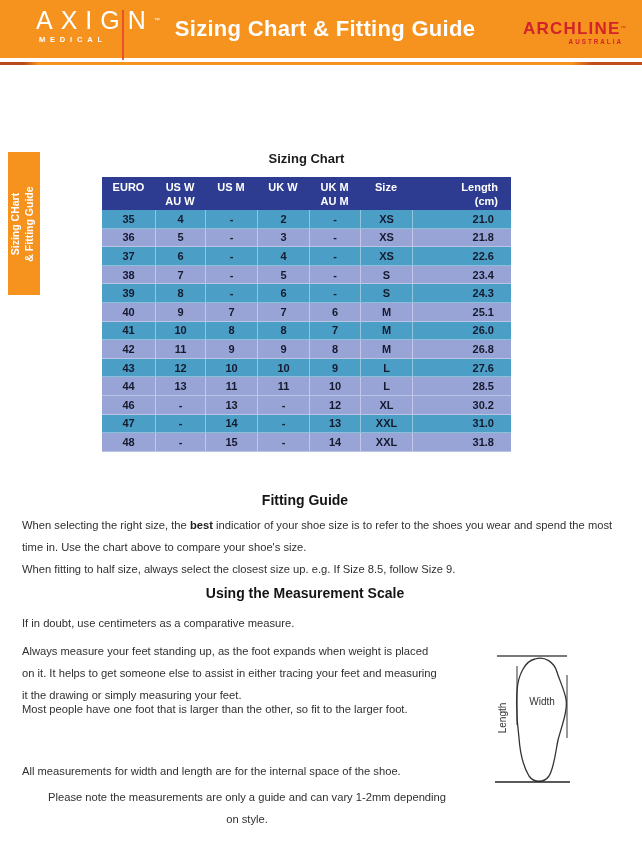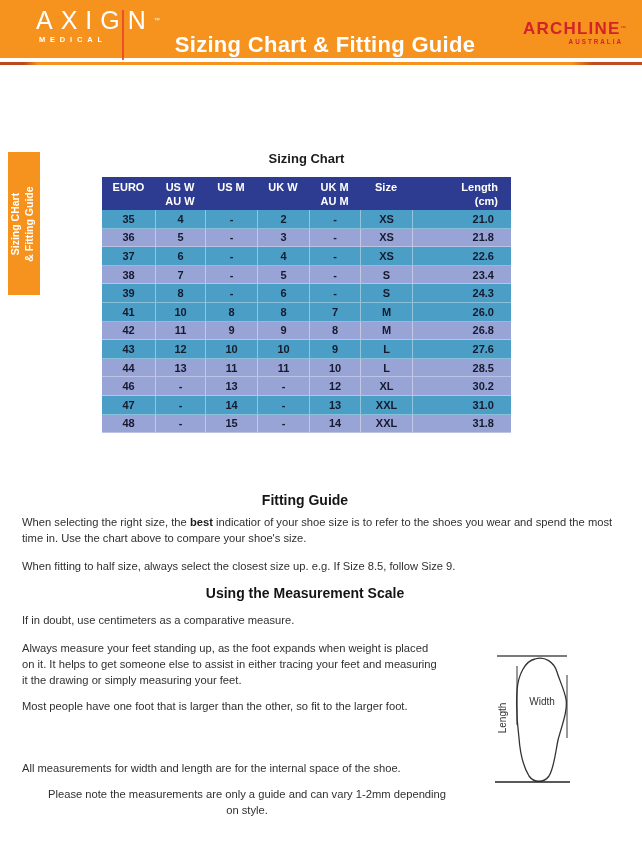--- a/index.html
+++ b/index.html
@@ -7,21 +7,21 @@
     position:relative;width:642px;height:848px;background:#fff;overflow:hidden;
     font-family:"Liberation Sans",sans-serif;color:#2f2f2f;
   }
   
   .header{position:absolute;left:0;top:0;width:642px;height:58px;background:var(--orange,#f6921e);}
   .brand{position:absolute;left:36px;top:7px;color:#fff;}
   .brand-name{font-size:25px;letter-spacing:8px;font-weight:400;position:relative;line-height:26px;}
   .brand-tm{font-size:6px;vertical-align:top;letter-spacing:0;}
   .brand-sub{font-size:7.5px;font-weight:bold;letter-spacing:4.8px;margin-top:2px;margin-left:3px;}
   .brand-line{position:absolute;left:86px;top:3px;width:2px;height:50px;background:rgba(232,68,44,.85);}
-  .page-title{position:absolute;left:140px;top:32px;width:370px;text-align:center;
+  .page-title{position:absolute;left:140px;top:16px;width:370px;text-align:center;
     color:#fff;font-size:22px;font-weight:bold;letter-spacing:.3px;}
   .partner{position:absolute;right:16px;top:20px;text-align:right;color:var(--red,#d2232a);}
   .partner-name{font-size:17px;font-weight:bold;letter-spacing:1.2px;line-height:17px;}
   .partner-tm{font-size:5.5px;vertical-align:top;letter-spacing:0;}
   .partner-sub{font-size:6.3px;font-weight:bold;letter-spacing:2px;margin-top:1px;padding-right:3px;}
   .header-rule{position:absolute;left:0;top:62px;width:642px;height:3px;
     background:linear-gradient(90deg,#b84a1d 0,#b84a1d 24px,#f6921e 38px,#f6921e 572px,#c24d1c 592px,#c24d1c 100%);}
   
   .side-tab{position:absolute;left:8px;top:152px;width:32px;height:143px;background:var(--orange,#f6921e);}
   .side-tab-inner{position:absolute;left:50%;top:50%;width:143px;height:30px;
@@ -40,21 +40,21 @@
     font-size:11px;font-weight:bold;color:var(--table-text,#161a2e);
     border-bottom:1px solid rgba(255,255,255,.35);padding:0;}
   .size-table td + td{border-left:1px solid rgba(255,255,255,.4);}
   .size-table td.len{text-align:right;padding-right:17px;}
   .size-table tr.teal td{background:var(--teal,#4b9ec6);}
   .size-table tr.peri td{background:var(--peri,#99a4d6);}
   
   .h-center{position:absolute;left:0;width:610px;text-align:center;font-size:14px;font-weight:bold;color:#141414;}
   .fg-title{top:492px;}
   .ms-title{top:585px;}
-  .para{position:absolute;left:22px;font-size:11.2px;line-height:16px;color:#303030;}
+  .para{position:absolute;left:22px;font-size:11.2px;line-height:22px;color:#303030;}
   .p1{top:514px;width:601px;}
   .p2{top:558px;width:601px;}
   .mp1{top:612px;width:480px;}
   .mp2{top:640px;width:480px;white-space:pre-line;}
   .mp3{top:698px;width:480px;}
   .mp4{top:760px;width:480px;}
   .mp5{top:786px;width:450px;white-space:pre-line;text-align:center;}
   .bold{font-weight:bold;color:#1d1d1d;}
   
   .foot-diagram{position:absolute;left:488px;top:646px;width:110px;height:155px;}
@@ -164,20 +164,29 @@
           <td class="len">23.4</td>
         </tr>
         <tr class="teal">
           <td>39</td>
           <td>8</td>
           <td>-</td>
           <td>6</td>
           <td>-</td>
           <td>S</td>
           <td class="len">24.3</td>
+        </tr>
+        <tr class="peri">
+          <td>40</td>
+          <td>9</td>
+          <td>7</td>
+          <td>7</td>
+          <td>6</td>
+          <td>M</td>
+          <td class="len">25.1</td>
         </tr>
         <tr class="teal">
           <td>41</td>
           <td>10</td>
           <td>8</td>
           <td>8</td>
           <td>7</td>
           <td>M</td>
           <td class="len">26.0</td>
         </tr>

